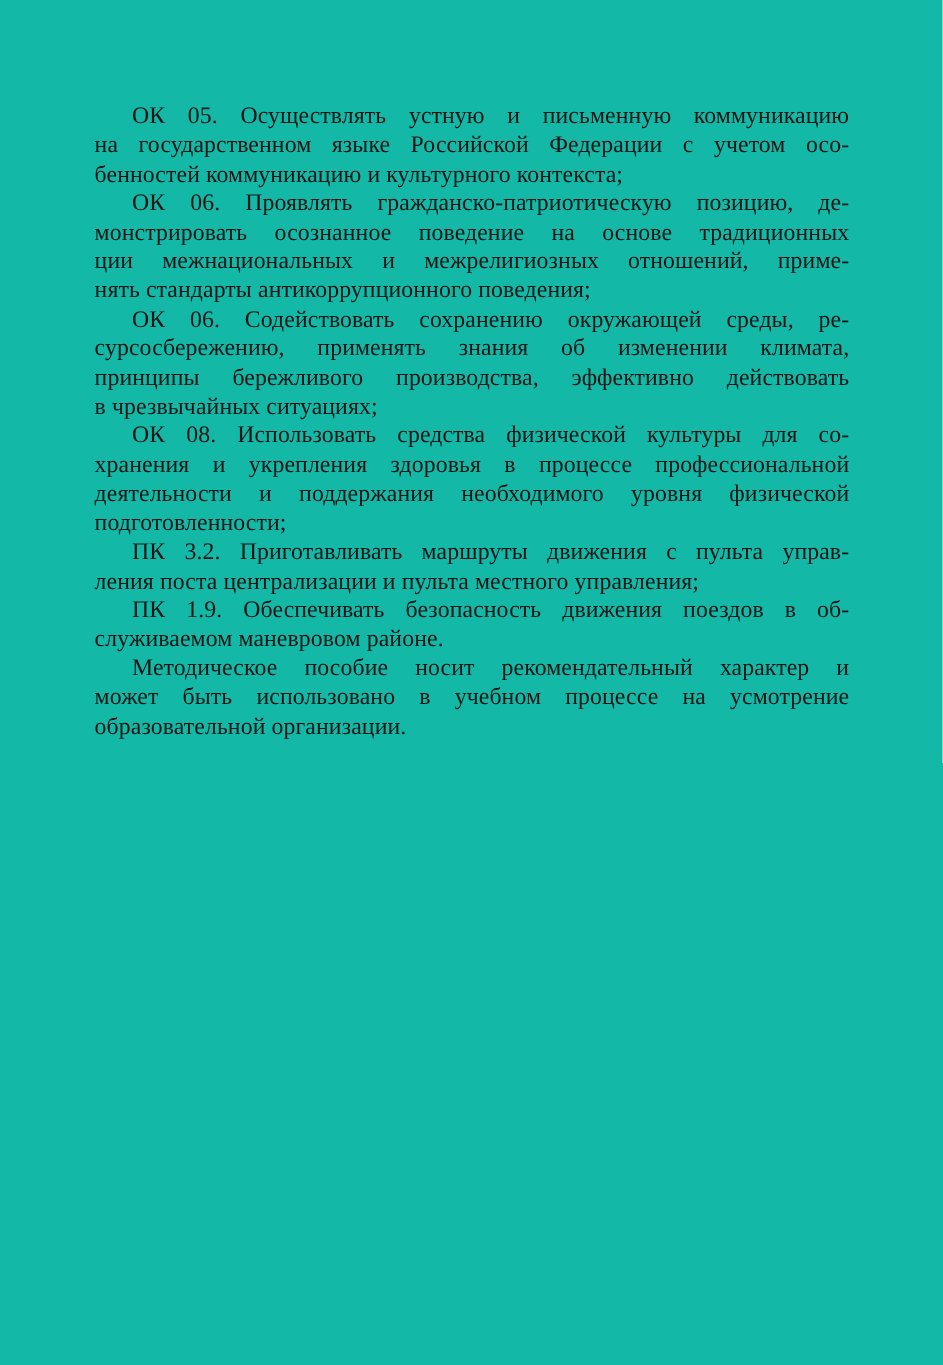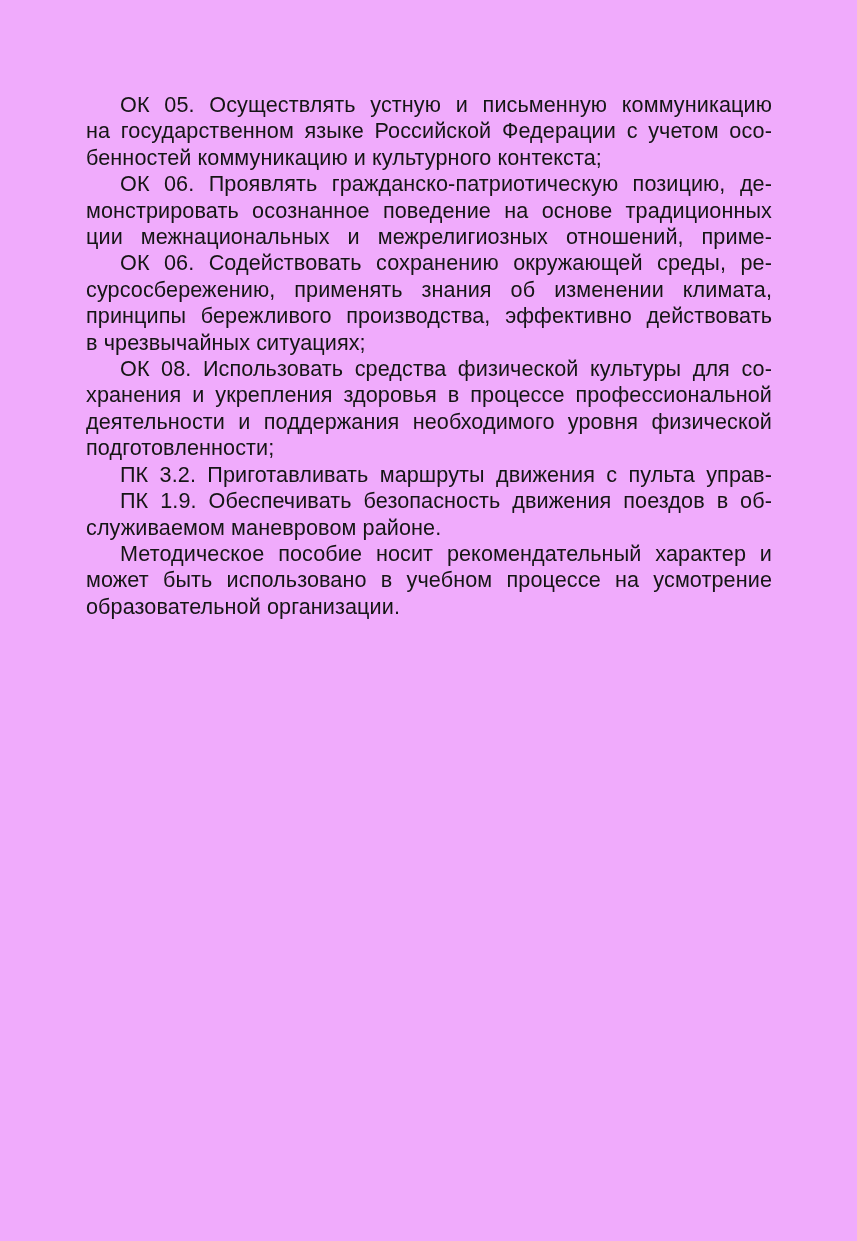--- a/index.html
+++ b/index.html
@@ -4,23 +4,23 @@
 <style>
   html, body {
     margin: 0;
     padding: 0;
     background: #ffffff;
   }
   .page {
     position: relative;
     width: 857px;
     height: 1241px;
-    background: #f0abfc;
+    background: #14b8a6;
     overflow: hidden;
-    font-family: Liberation Sans, sans-serif;
+    font-family: Liberation Serif, serif;
     color: #151515;
   }
   .text-block {
     position: absolute;
     left: 86px;
     top: 92px;
     width: 686px;
     font-size: 21.6px;
     line-height: 26.4px;
     letter-spacing: 0.1px;
@@ -53,39 +53,41 @@
     <div class="paragraph">
       <span class="line first">ОК 05. Осуществлять устную и письменную коммуникацию</span>
       <span class="line">на государственном языке Российской Федерации с учетом осо-</span>
       <span class="line last">бенностей коммуникацию и культурного контекста;</span>
     </div>
 
     <div class="paragraph">
       <span class="line first">ОК 06. Проявлять гражданско-патриотическую позицию, де-</span>
       <span class="line">монстрировать осознанное поведение на основе традиционных</span>
       <span class="line">ции межнациональных и межрелигиозных отношений, приме-</span>
+      <span class="line last">нять стандарты антикоррупционного поведения;</span>
     </div>
 
     <div class="paragraph">
       <span class="line first">ОК 06. Содействовать сохранению окружающей среды, ре-</span>
       <span class="line">сурсосбережению, применять знания об изменении климата,</span>
       <span class="line">принципы бережливого производства, эффективно действовать</span>
       <span class="line last">в чрезвычайных ситуациях;</span>
     </div>
 
     <div class="paragraph">
       <span class="line first">ОК 08. Использовать средства физической культуры для со-</span>
       <span class="line">хранения и укрепления здоровья в процессе профессиональной</span>
       <span class="line">деятельности и поддержания необходимого уровня физической</span>
       <span class="line last">подготовленности;</span>
     </div>
 
 
     <div class="paragraph">
       <span class="line first">ПК 3.2. Приготавливать маршруты движения с пульта управ-</span>
+      <span class="line last">ления поста централизации и пульта местного управления;</span>
     </div>
 
     <div class="paragraph">
       <span class="line first">ПК 1.9. Обеспечивать безопасность движения поездов в об-</span>
       <span class="line last">служиваемом маневровом районе.</span>
     </div>
 
     <div class="paragraph">
       <span class="line first">Методическое пособие носит рекомендательный характер и</span>
       <span class="line">может быть использовано в учебном процессе на усмотрение</span>

